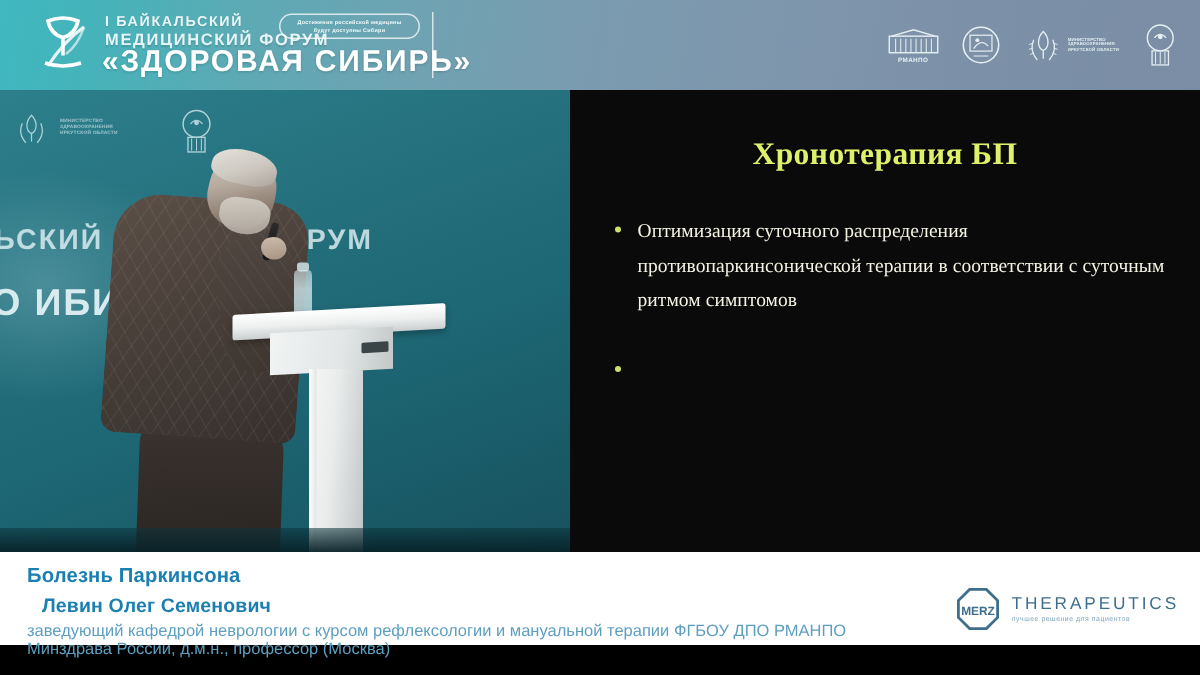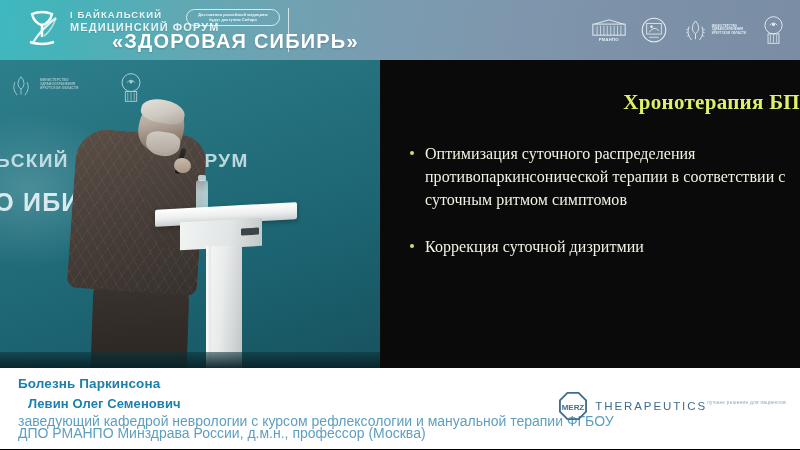--- a/index.html
+++ b/index.html
@@ -35,21 +35,20 @@
     color: #e6f5f7; font-size: 11px; font-weight: 700;
     letter-spacing: 1.1px; line-height: 12px;
     text-shadow: 0 1px 1px rgba(0,0,0,.12);
   }
   .hdr-big {
     position: absolute; left: 68px; top: 30px;
     color: #ffffff; font-size: 20px; font-weight: 800;
     letter-spacing: 1.2px; line-height: 22px;
     text-shadow: 0 1px 2px rgba(0,0,0,.18);
     white-space: nowrap;
-    margin-left: 44px;
   }
   .hdr-badge {
     position: absolute; left: 186px; top: 9px;
     width: 94px; height: 17px;
     border: 1px solid rgba(255,255,255,.75);
     border-radius: 9px;
     display: flex; flex-direction: column;
     align-items: center; justify-content: center;
   }
   .hdr-badge span {
@@ -202,64 +201,64 @@
   }
 
   
   .slide {
     position: absolute; left: 380px; top: 60px; width: 420px; height: 308px;
     background: #0a0a0a;
     overflow: hidden;
   }
   .slide-title {
     position: absolute; left: 0; top: 30px; width: 420px;
-    text-align: right;
+    text-align: center;
     font-family: "Liberation Serif", serif;
     font-weight: 700; font-size: 21px; letter-spacing: .3px;
     color: #dff06a;
     text-shadow: 0 0 1px rgba(0,0,0,.9);
   }
   .bullets { position: absolute; left: 30px; top: 82px; width: 380px; }
   .bullet { display: flex; align-items: flex-start; margin-bottom: 24px; }
   .bullet-dot {
     flex: 0 0 auto; width: 4px; height: 4px; border-radius: 50%;
     background: #cfe06a; margin: 9px 11px 0 0;
   }
   .bullet-txt {
     font-family: "Liberation Serif", serif;
-    font-size: 16px; line-height: 23px; color: #f4f2e3;
+    font-size: 13px; line-height: 23px; color: #f4f2e3;
     letter-spacing: .05px;
   }
 
   
   .footer {
-    position: absolute; left: 0; top: 368px; width: 800px; height: 81px;
+    position: absolute; left: 0; top: 368px; width: 800px; height: 62px;
     background: #ffffff;
   }
   .f-title {
     position: absolute; left: 18px; top: 8px;
     color: #1b7fb0; font-size: 13.5px; font-weight: 700; letter-spacing: .1px;
   }
   .f-name {
     position: absolute; left: 18px; top: 28px;
     color: #1b7fb0; font-size: 13px; font-weight: 700; letter-spacing: .1px; margin-left: 10px;
   }
   .f-desc {
     position: absolute; left: 18px; top: 48px; width: 600px;
-    color: #5e9fc0; font-size: 14px; font-weight: 400; line-height: 11.5px;
+    color: #5e9fc0; font-size: 11px; font-weight: 400; line-height: 11.5px;
   }
   .merz {
     position: absolute; right: 14px; top: 24px;
     display: flex; align-items: center; gap: 8px;
   }
   .merz-mark {
     width: 28px; height: 28px;
     display: flex; align-items: center; justify-content: flex-start;
   }
-  .merz-txt { display: flex; flex-direction: row; }
+  .merz-txt { display: flex; flex-direction: column; }
   .merz-main {
     color: #3f6e8c; font-size: 11.5px; font-weight: 400;
     letter-spacing: 1.9px; line-height: 13px;
   }
   .merz-sub {
     color: #7fa6bd; font-size: 4.6px; font-weight: 400;
     letter-spacing: .35px; line-height: 6px;
   }
 </style>
 </head>
@@ -418,21 +417,20 @@
 
   <div class="slide">
     <div class="slide-title">Хронотерапия БП</div>
     <div class="bullets">
       <div class="bullet">
         <div class="bullet-dot"></div>
         <div class="bullet-txt">Оптимизация суточного распределения противопаркинсонической терапии в соответствии с суточным ритмом симптомов</div>
       </div>
       <div class="bullet">
         <div class="bullet-dot"></div>
-        <div class="bullet-txt">Коррекция суточной дизритмии</div>
       </div>
     </div>
   </div>
 
   <div class="footer">
     <div class="f-title">Болезнь Паркинсона</div>
     <div class="f-name">Левин Олег Семенович</div>
     <div class="f-desc">заведующий кафедрой неврологии с курсом рефлексологии и мануальной терапии ФГБОУ ДПО РМАНПО Минздрава России, д.м.н., профессор (Москва)</div>
 
     <div class="merz">

